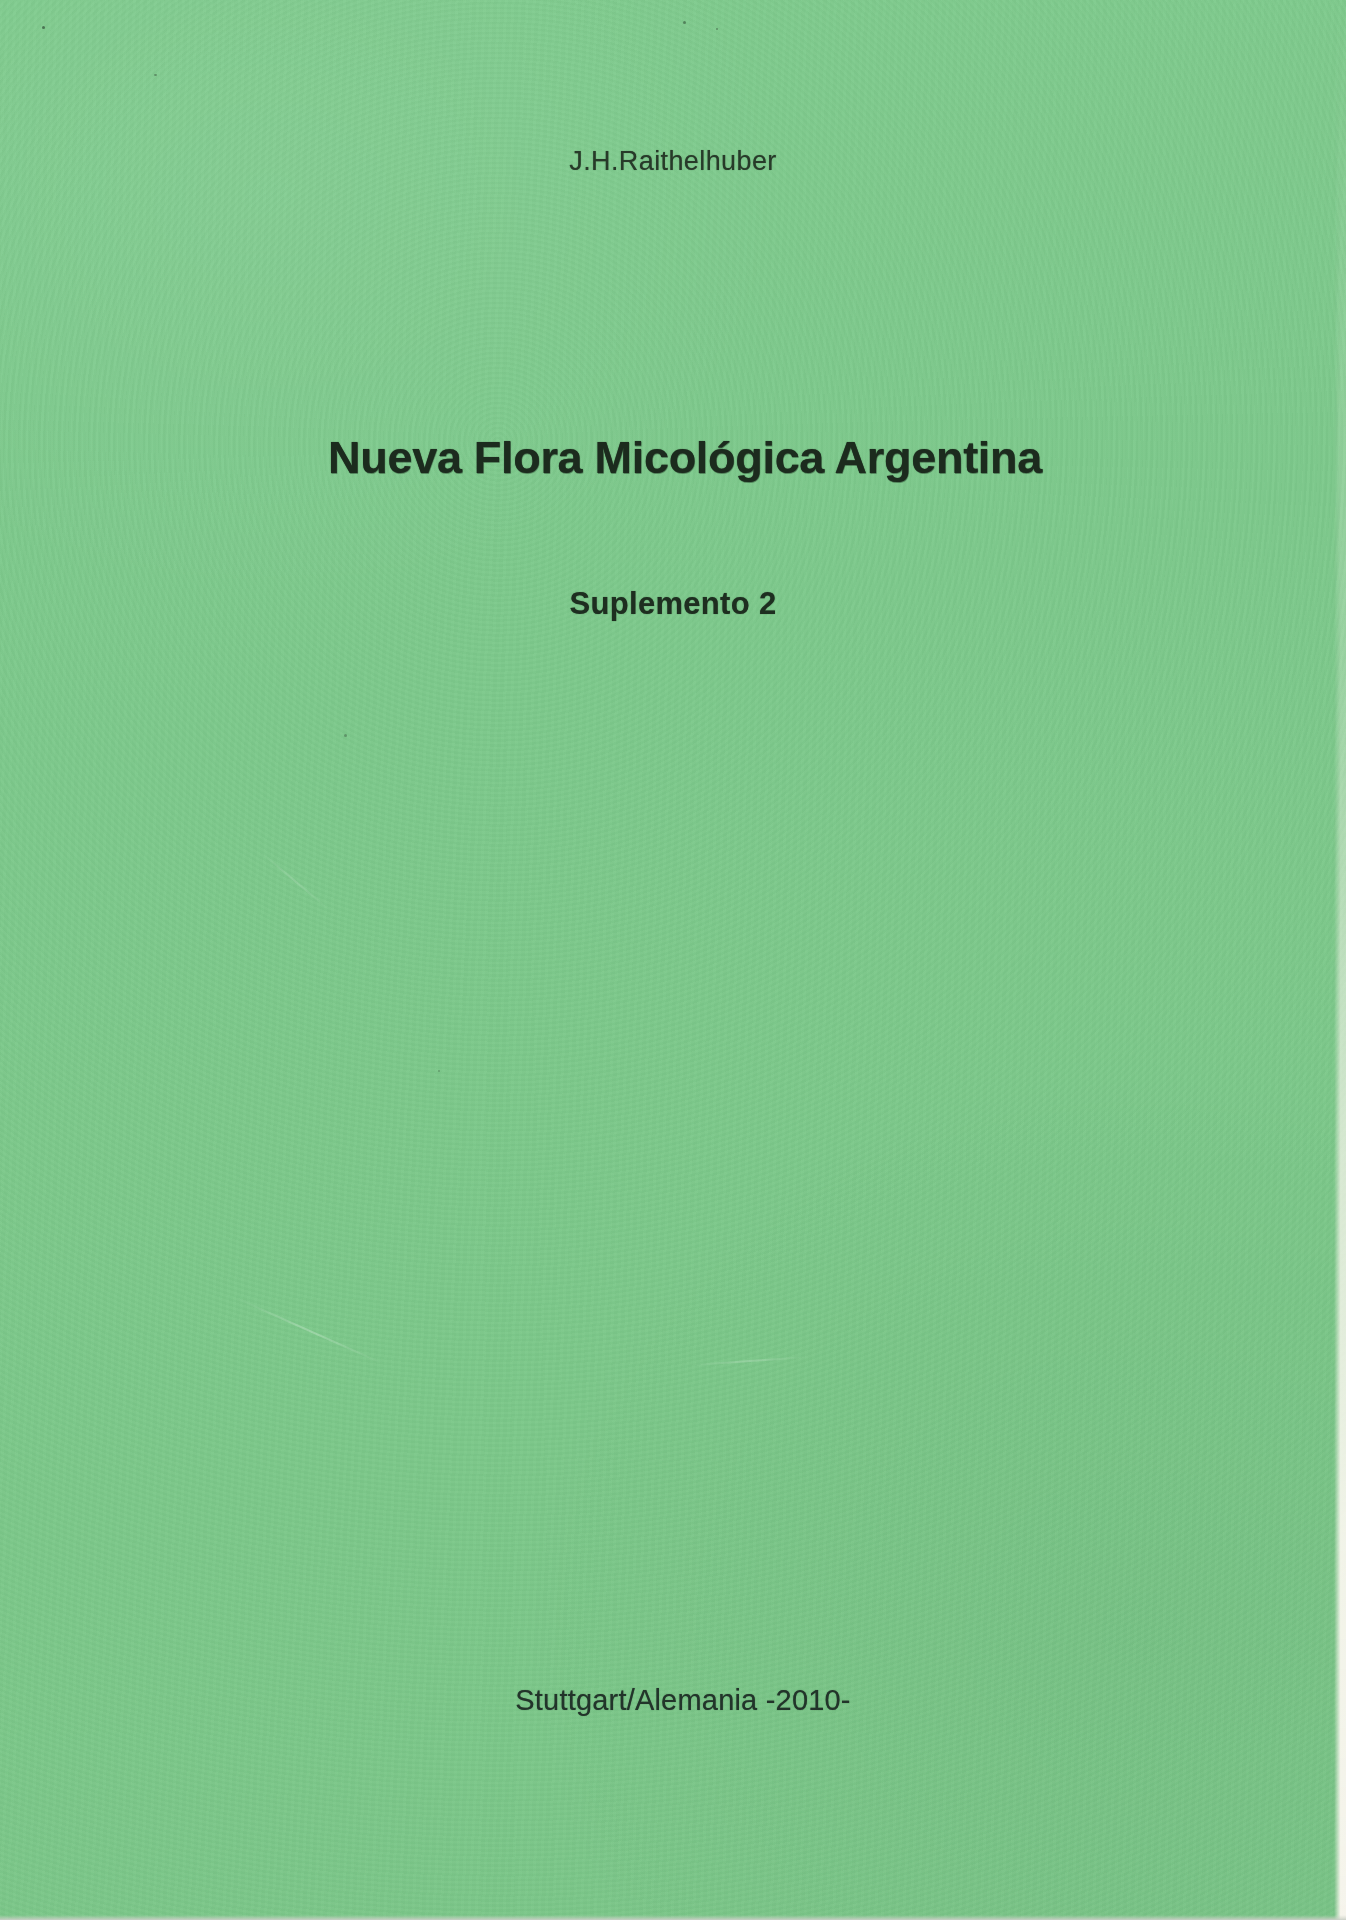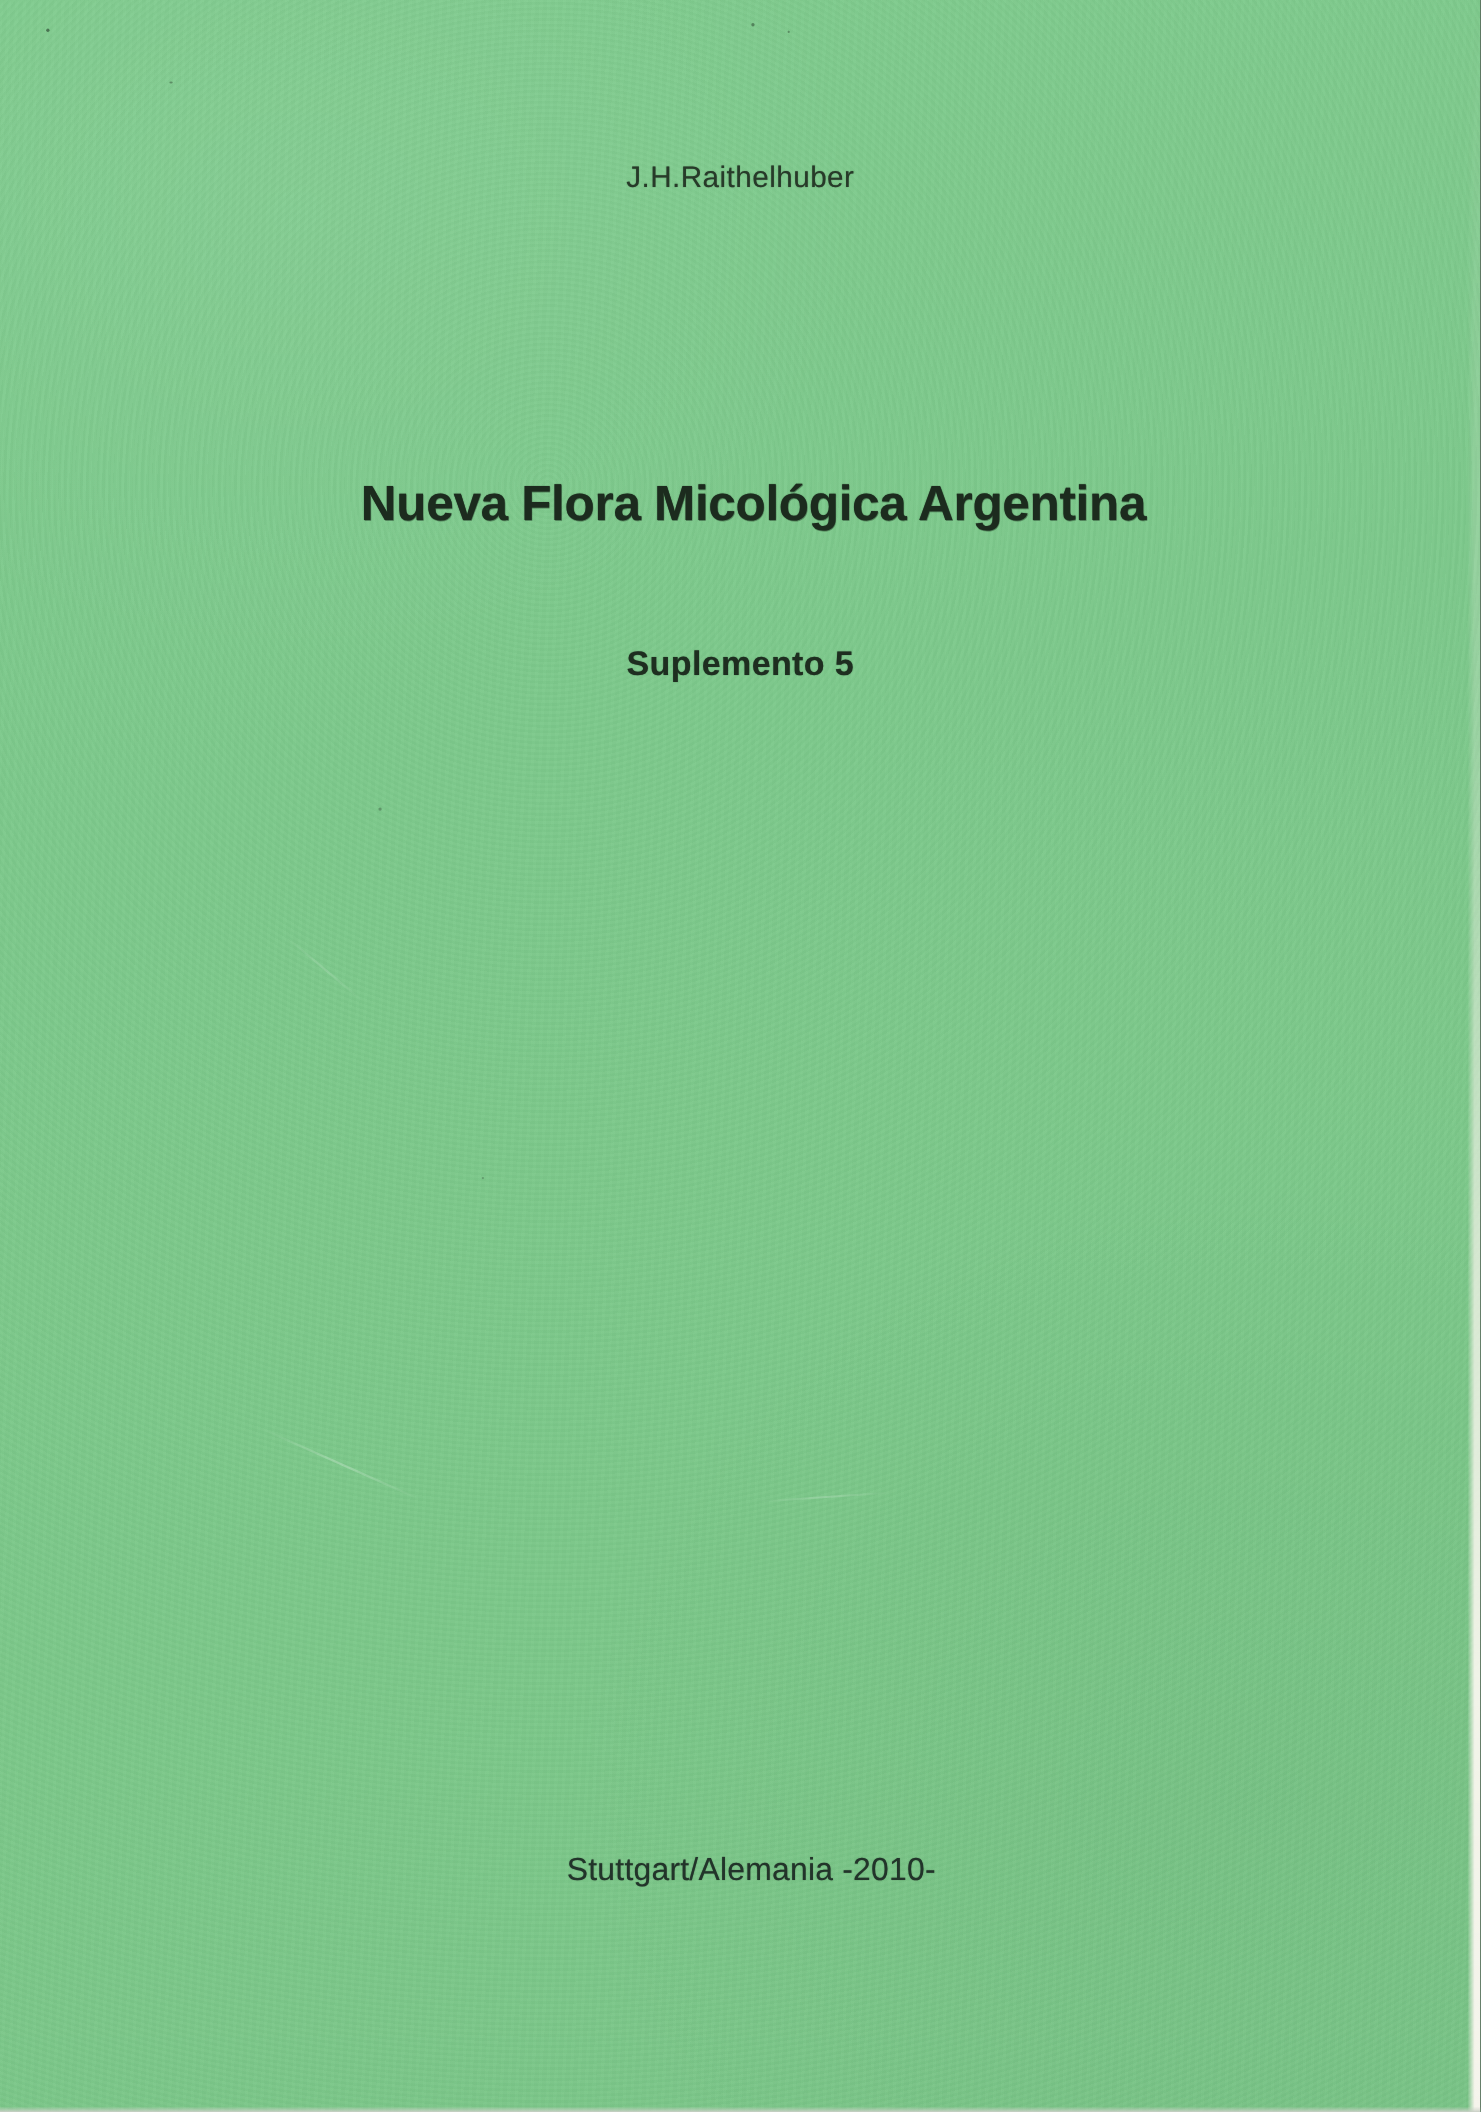--- a/index.html
+++ b/index.html
@@ -120,21 +120,21 @@
 </style>
 </head>
 <body>
 
 <div class="scan-page">
 
   <div class="text-line author-line">J.H.Raithelhuber</div>
 
   <div class="text-line title-line">Nueva Flora Micológica Argentina</div>
 
-  <div class="text-line subtitle-line">Suplemento 5</div>
+  <div class="text-line subtitle-line">Suplemento 2</div>
 
   <div class="text-line imprint-line">Stuttgart/Alemania -2010-</div>
 
   <span class="speck s1"></span>
   <span class="speck s2"></span>
   <span class="speck s3"></span>
   <span class="speck s4"></span>
   <span class="speck s5"></span>
   <span class="speck s6"></span>
 

